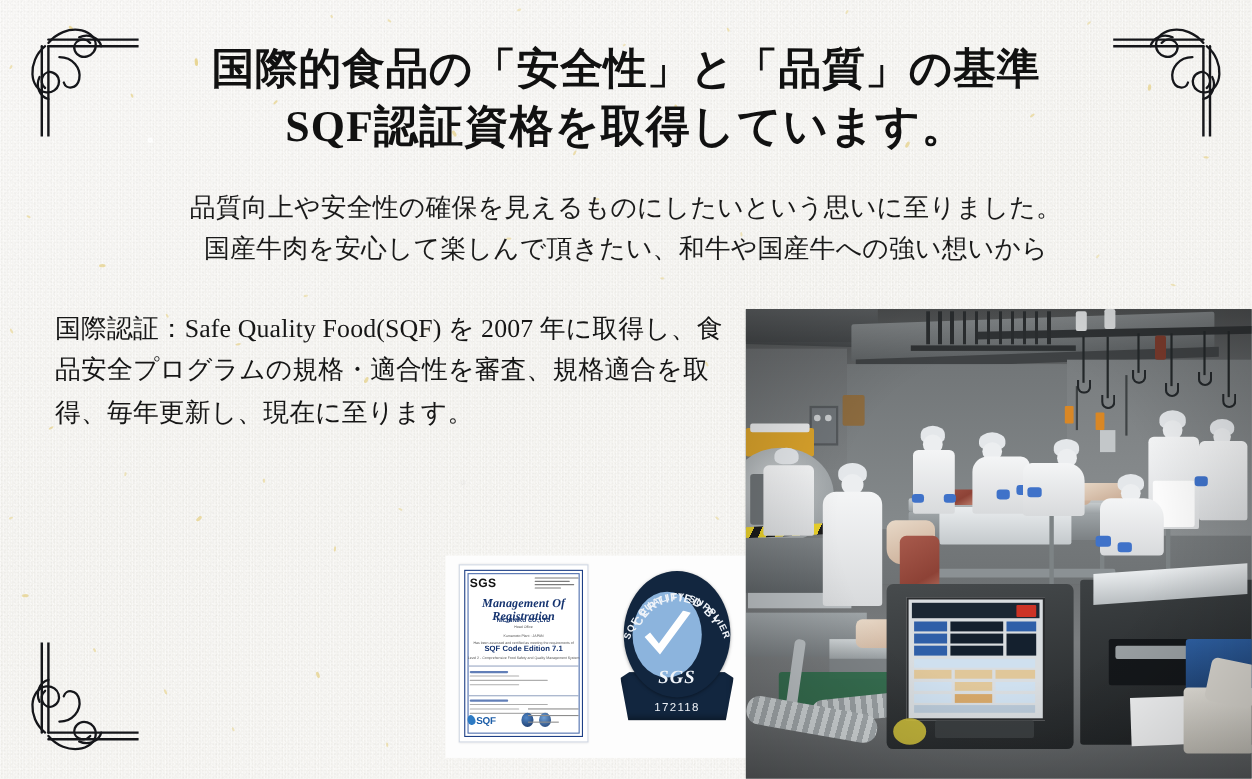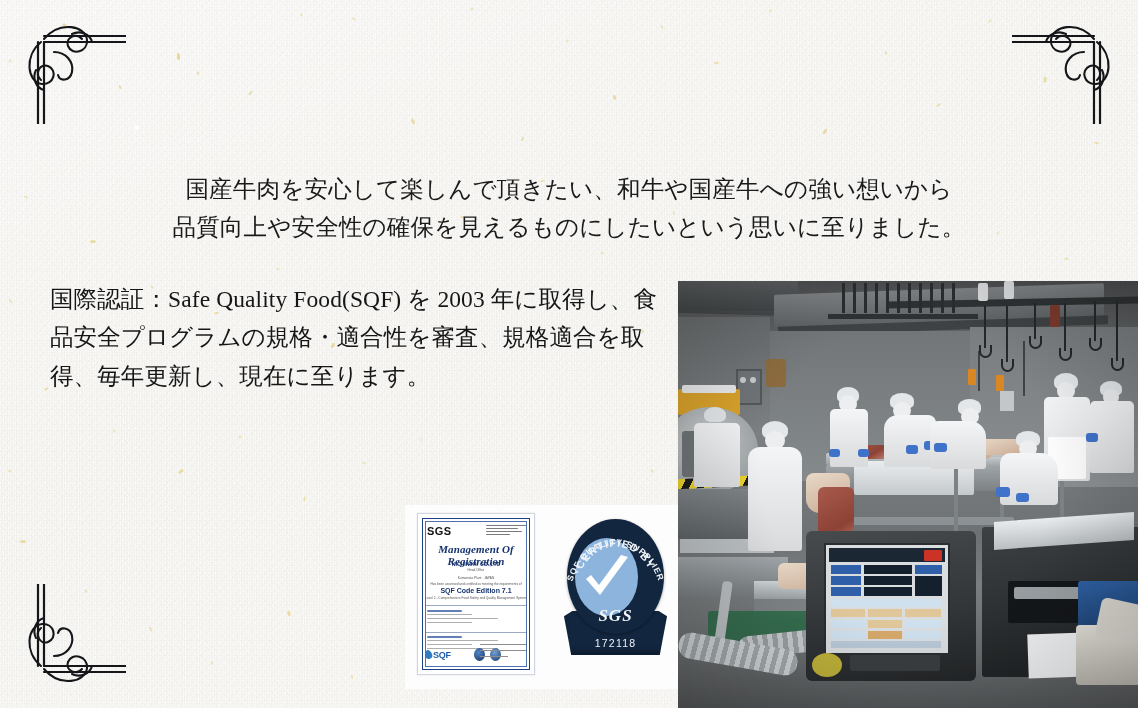--- a/index.html
+++ b/index.html
@@ -304,28 +304,32 @@
       <g fill="none" stroke="#15161a" stroke-width="2.1" stroke-linecap="round">
         <path d="M30 27 C46 8, 72 14, 73 28 C74 40, 58 44, 54 34 C51 26, 62 20, 68 27"></path>
         <path d="M27 30 C10 44, 13 70, 28 72 C40 73, 44 58, 34 54 C26 51, 20 62, 27 68"></path>
         <path d="M40 40 C52 40, 60 50, 58 60 C56 69, 46 70, 44 63"></path>
         <path d="M58 22 C66 18, 76 22, 78 30"></path>
         <path d="M22 58 C18 66, 22 76, 30 78"></path>
       </g>
     </svg>
   </div>
 
+  <div class="headline">
+    <div class="l1">国際的食品の「安全性」と「品質」の基準</div>
+    <div class="l2">SQF認証資格を取得しています。</div>
+  </div>
 
   <div class="lead">
+    <div>品質向上や安全性の確保を見えるものにしたいという思いに至りました。</div>
     <div>国産牛肉を安心して楽しんで頂きたい、和牛や国産牛への強い想いから</div>
-    <div>品質向上や安全性の確保を見えるものにしたいという思いに至りました。</div>
   </div>
 
   <div class="copy">
-    <p>国際認証：Safe Quality Food(SQF) を 2003 年に取得し、食品安全プログラムの規格・適合性を審査、規格適合を取得、毎年更新し、現在に至ります。</p>
+    <p>国際認証：Safe Quality Food(SQF) を 2007 年に取得し、食品安全プログラムの規格・適合性を審査、規格適合を取得、毎年更新し、現在に至ります。</p>
   </div>
 
   <div class="certpanel">
 
     <div class="cert-doc">
       <div class="cert-inner">
         <div class="cert-inner2"></div>
       </div>
       <div class="cert-sgs">SGS</div>
       <div class="cert-addr">

